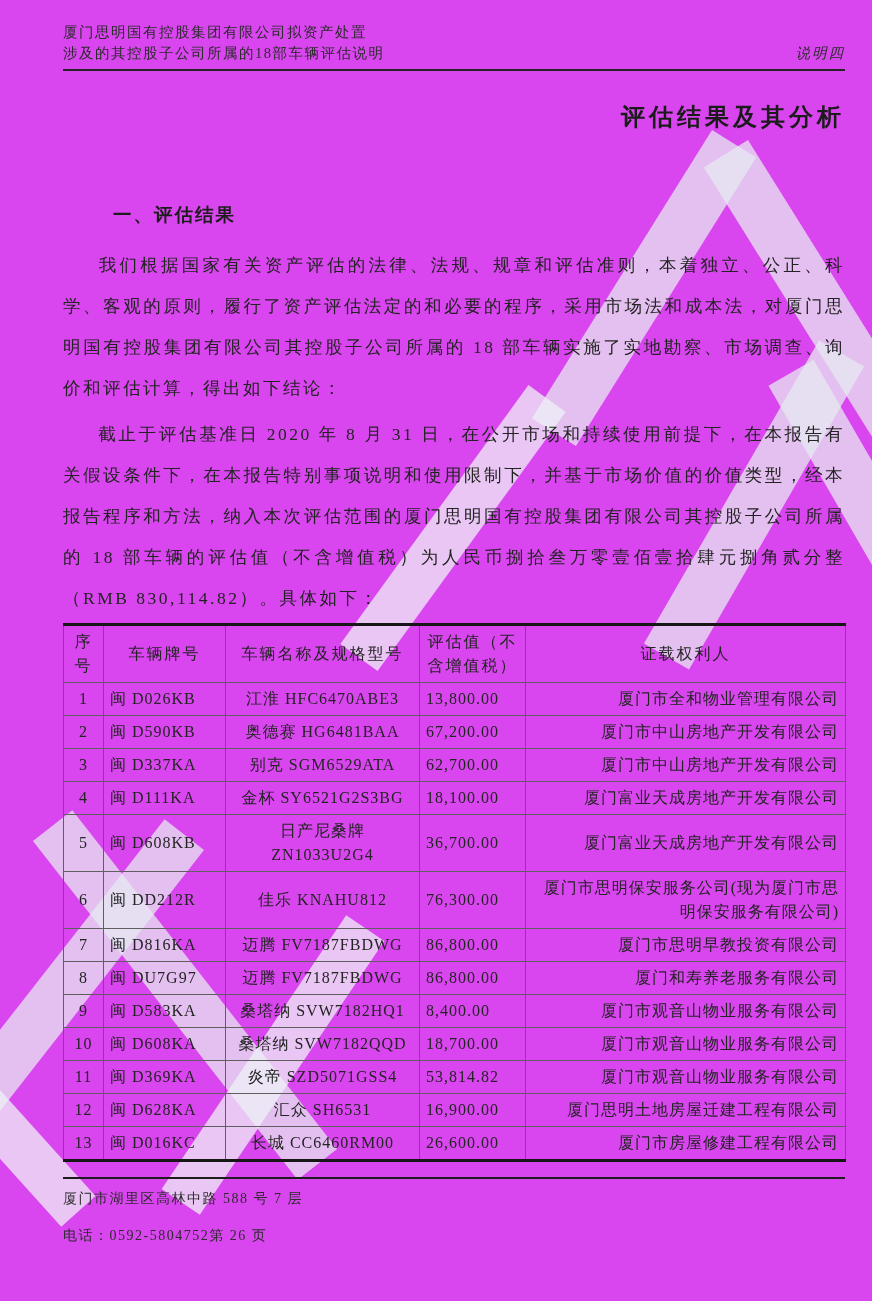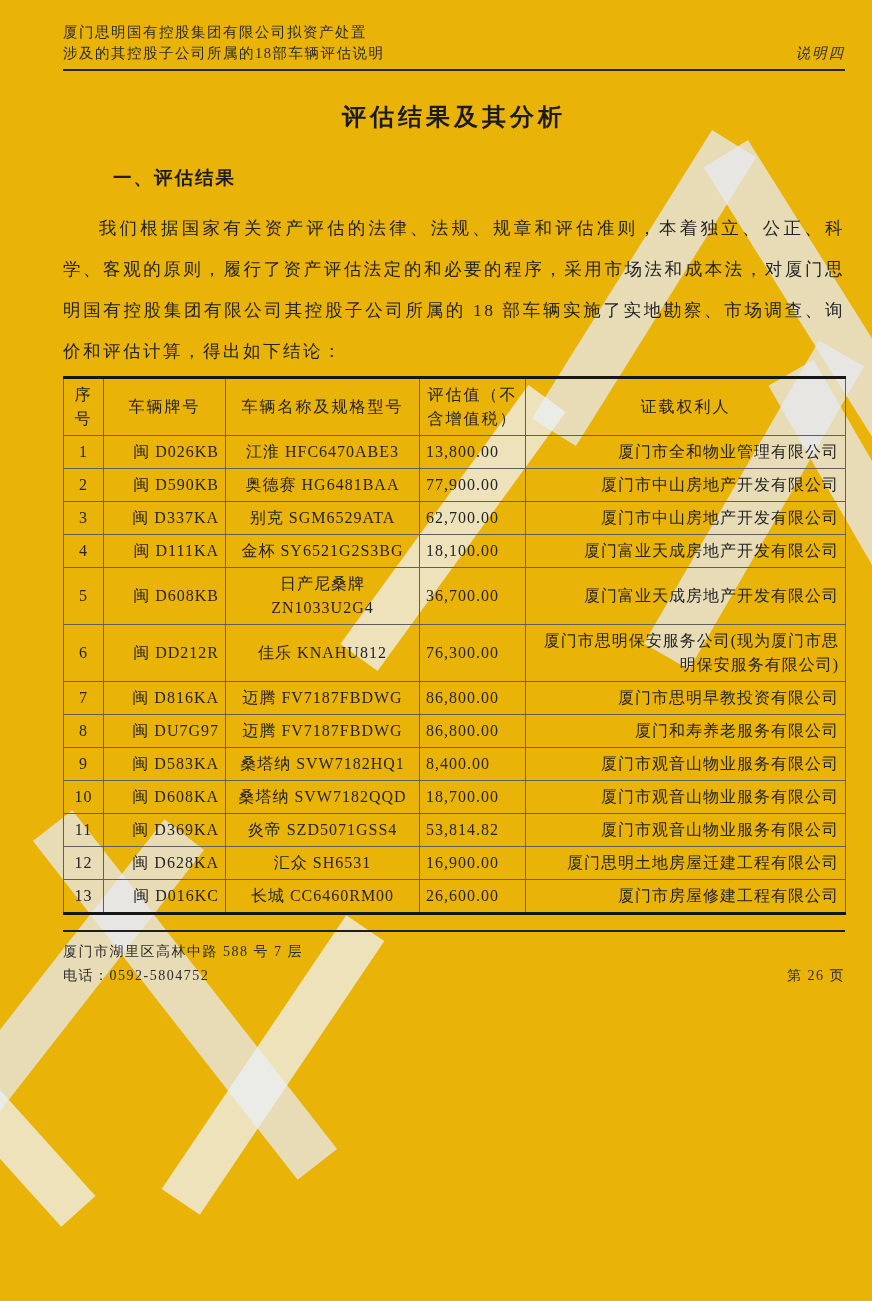--- a/index.html
+++ b/index.html
@@ -1,44 +1,44 @@
 <!DOCTYPE html>
 <html lang="zh"><head>
 <meta charset="utf-8">
 <style>
   html,body{margin:0;padding:0;background:#9a9a9a;}
   .page{
     position:relative;
     width:872px;height:1301px;
     margin:0 auto;
-    background:#eab308;
+    background:#d946ef;
     overflow:hidden;
     font-family:"Liberation Serif","DejaVu Serif",serif;
     color:#222;
   }
   .content{
     position:relative;z-index:2;
     padding:22px 27px 0 63px;
   }
   
   .wm{position:absolute;z-index:1;pointer-events:none;background:#e7eaf2;opacity:.75;}
   .wm.light{background:#eef1f6;}
   
   .runhead{display:flex;justify-content:space-between;align-items:flex-end;}
   .runhead-left{font-size:14.5px;line-height:21px;letter-spacing:1.5px;color:#2b2b2b;}
   .runhead-right{font-size:14.5px;letter-spacing:2px;color:#2b2b2b;padding-bottom:1px;font-style:italic;}
   .head-rule{border:none;border-top:2px solid #242424;margin:5px 0 0 0;}
   
   .doc-title{
-    margin-top:30px;text-align:center;
+    margin-top:30px;text-align:right;
     font-family:"Liberation Sans","DejaVu Sans",sans-serif;
     font-size:24px;font-weight:bold;letter-spacing:4px;color:#1b1b1b;
   }
   .sec-heading{
-    margin-top:32px;padding-left:50px;
+    margin-top:69px;padding-left:50px;
     font-family:"Liberation Sans","DejaVu Sans",sans-serif;
     font-size:18.5px;font-weight:bold;letter-spacing:2px;color:#1d1d1d;
   }
   
   .para{
     margin:18px 0 0 0;
     font-size:17.5px;line-height:41px;letter-spacing:2.5px;
     text-align:justify;color:#232323;
   }
   .para.p2{margin-top:5px;}
@@ -54,28 +54,28 @@
     border-top:3px solid #161616;border-bottom:3px solid #161616;
   }
   table.val th,table.val td{
     border:1px solid #5f5f5f;
     padding:4px 6px;
     font-size:16px;line-height:24px;letter-spacing:1px;
     color:#242424;vertical-align:middle;
   }
   table.val th{font-weight:normal;text-align:center;letter-spacing:2px;}
   td.c-seq{text-align:center;}
-  td.c-plate{text-align:right;white-space:nowrap;font-size:15.5px;}
+  td.c-plate{text-align:left;white-space:nowrap;font-size:15.5px;}
   td.c-name{text-align:center;white-space:pre-line;font-size:15.5px;}
   td.c-value{padding-right:10px;font-size:15.5px;}
   td.c-owner{text-align:right;padding-left:14px;letter-spacing:2px;}
   
   .foot-rule{border:none;border-top:2.5px solid #1d1d1d;margin:15px 0 0 0;}
   .footer{margin-top:8px;font-size:14px;line-height:24px;letter-spacing:1.5px;color:#2b2b2b;}
-  .footer-line3{display:flex;justify-content:space-between;align-items:baseline;}
+  .footer-line3{display:flex;justify-content:flex-start;align-items:baseline;margin-top:13px;}
 </style>
 </head>
 <body>
 
 <div class="page">
 
   <div class="wm" style="left:618px;top:118px;width:52px;height:340px;transform:rotate(32deg);"></div>
   <div class="wm" style="left:790px;top:128px;width:52px;height:340px;transform:rotate(-32deg);"></div>
   <div class="wm light" style="left:430px;top:368px;width:46px;height:320px;transform:rotate(36deg);"></div>
   <div class="wm" style="left:728px;top:330px;width:52px;height:350px;transform:rotate(30deg);"></div>
@@ -94,20 +94,21 @@
       </div>
       <div class="runhead-right">说明四</div>
     </div>
     <hr class="head-rule">
 
     <div class="doc-title">评估结果及其分析</div>
 
     <div class="sec-heading">一、评估结果</div>
 
     <p class="para p1"><span class="indent"></span><span>我们根据国家有关资产评估的法律、法规、规章和评估准则，本着独立、公正、科学、客观的原则，履行了资产评估法定的和必要的程序，采用市场法和成本法，对厦门思明国有控股集团有限公司其控股子公司所属的 18 部车辆实施了实地勘察、市场调查、询价和评估计算，得出如下结论：</span></p>
+    <p class="para p2"><span class="indent"></span><span>截止于评估基准日 2020 年 8 月 31 日，在公开市场和持续使用前提下，在本报告有关假设条件下，在本报告特别事项说明和使用限制下，并基于市场价值的价值类型，经本报告程序和方法，纳入本次评估范围的厦门思明国有控股集团有限公司其控股子公司所属的 18 部车辆的评估值（不含增值税）为人民币捌拾叁万零壹佰壹拾肆元捌角贰分整（RMB 830,114.82）。具体如下：</span></p>
 
 
     <table class="val">
       <colgroup>
         <col style="width:40px">
           <col style="width:122px">
           <col style="width:194px">
           <col style="width:106px">
           <col style="width:320px">
       </colgroup>
@@ -126,21 +127,21 @@
     <td class="c-plate">闽 D026KB</td>
     <td class="c-name">江淮 HFC6470ABE3</td>
     <td class="c-value">13,800.00</td>
     <td class="c-owner">厦门市全和物业管理有限公司</td>
   </tr>
 
   <tr>
     <td class="c-seq">2</td>
     <td class="c-plate">闽 D590KB</td>
     <td class="c-name">奥德赛 HG6481BAA</td>
-    <td class="c-value">77,900.00</td>
+    <td class="c-value">67,200.00</td>
     <td class="c-owner">厦门市中山房地产开发有限公司</td>
   </tr>
 
   <tr>
     <td class="c-seq">3</td>
     <td class="c-plate">闽 D337KA</td>
     <td class="c-name">别克 SGM6529ATA</td>
     <td class="c-value">62,700.00</td>
     <td class="c-owner">厦门市中山房地产开发有限公司</td>
   </tr>

